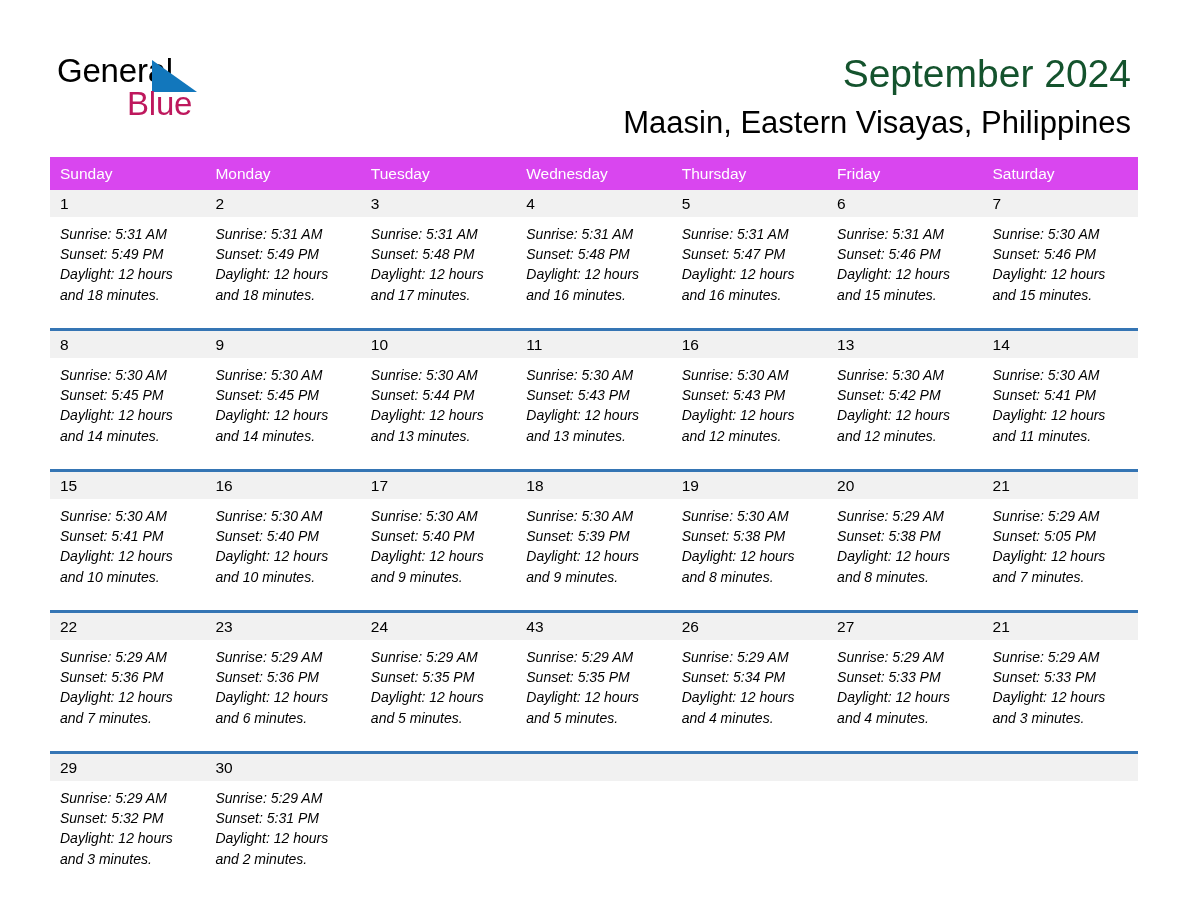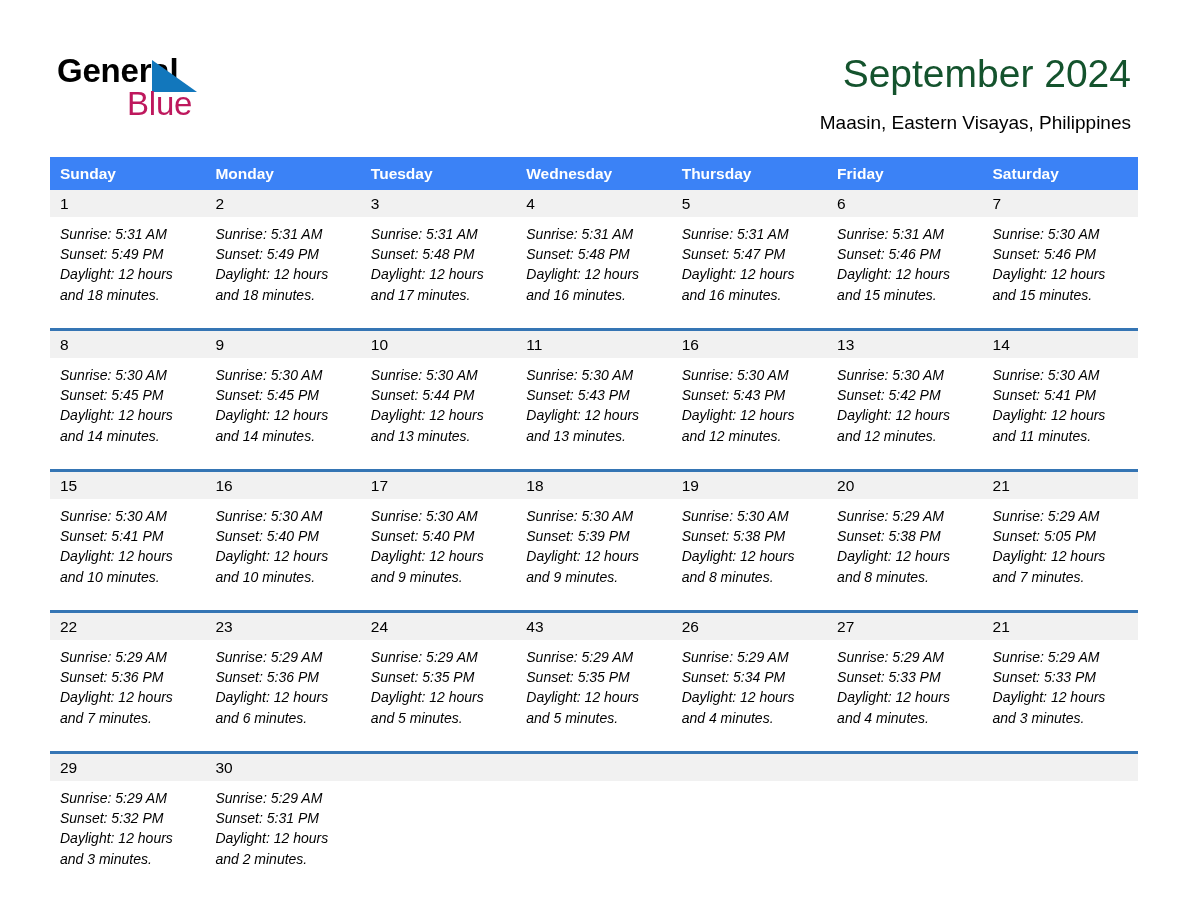--- a/index.html
+++ b/index.html
@@ -34,21 +34,20 @@
     position: absolute;
     left: 57px;
     top: 52px;
     width: 260px;
     height: 80px;
   }
   .brand-line1 {
     position: relative;
     height: 38px;
     line-height: 38px;
-    font-weight: bold;
   }
   .brand-general {
     position: absolute;
     left: 0;
     top: 0;
     font-size: 33px;
     letter-spacing: -0.2px;
     color: #000000;
     line-height: 38px;
   }
@@ -76,43 +75,43 @@
     top: 50px;
     text-align: right;
   }
   .cal-title {
     font-size: 39px;
     line-height: 48px;
     color: #14532d;
     white-space: nowrap;
   }
   .cal-subtitle {
-    font-size: 19px;
+    font-size: 31px;
     line-height: 30px;
     margin-top: 10px;
     color: #000000;
     white-space: nowrap;
   }
 
   
   .calendar {
     position: absolute;
     left: 50px;
     top: 157px;
     width: 1088px;
     border-collapse: collapse;
     table-layout: fixed;
   }
   .calendar col { width: 155.43px; }
 
   thead th {
-    background: #3b82f6;
+    background: #d946ef;
     color: #ffffff;
     font-size: 15.5px;
-    font-weight: bold;
+    font-weight: normal;
     text-align: left;
     padding: 7px 0 7px 10px;
     height: 19px;
     vertical-align: middle;
     border: none;
   }
 
   tbody tr.week > td {
     vertical-align: top;
     padding: 0;

